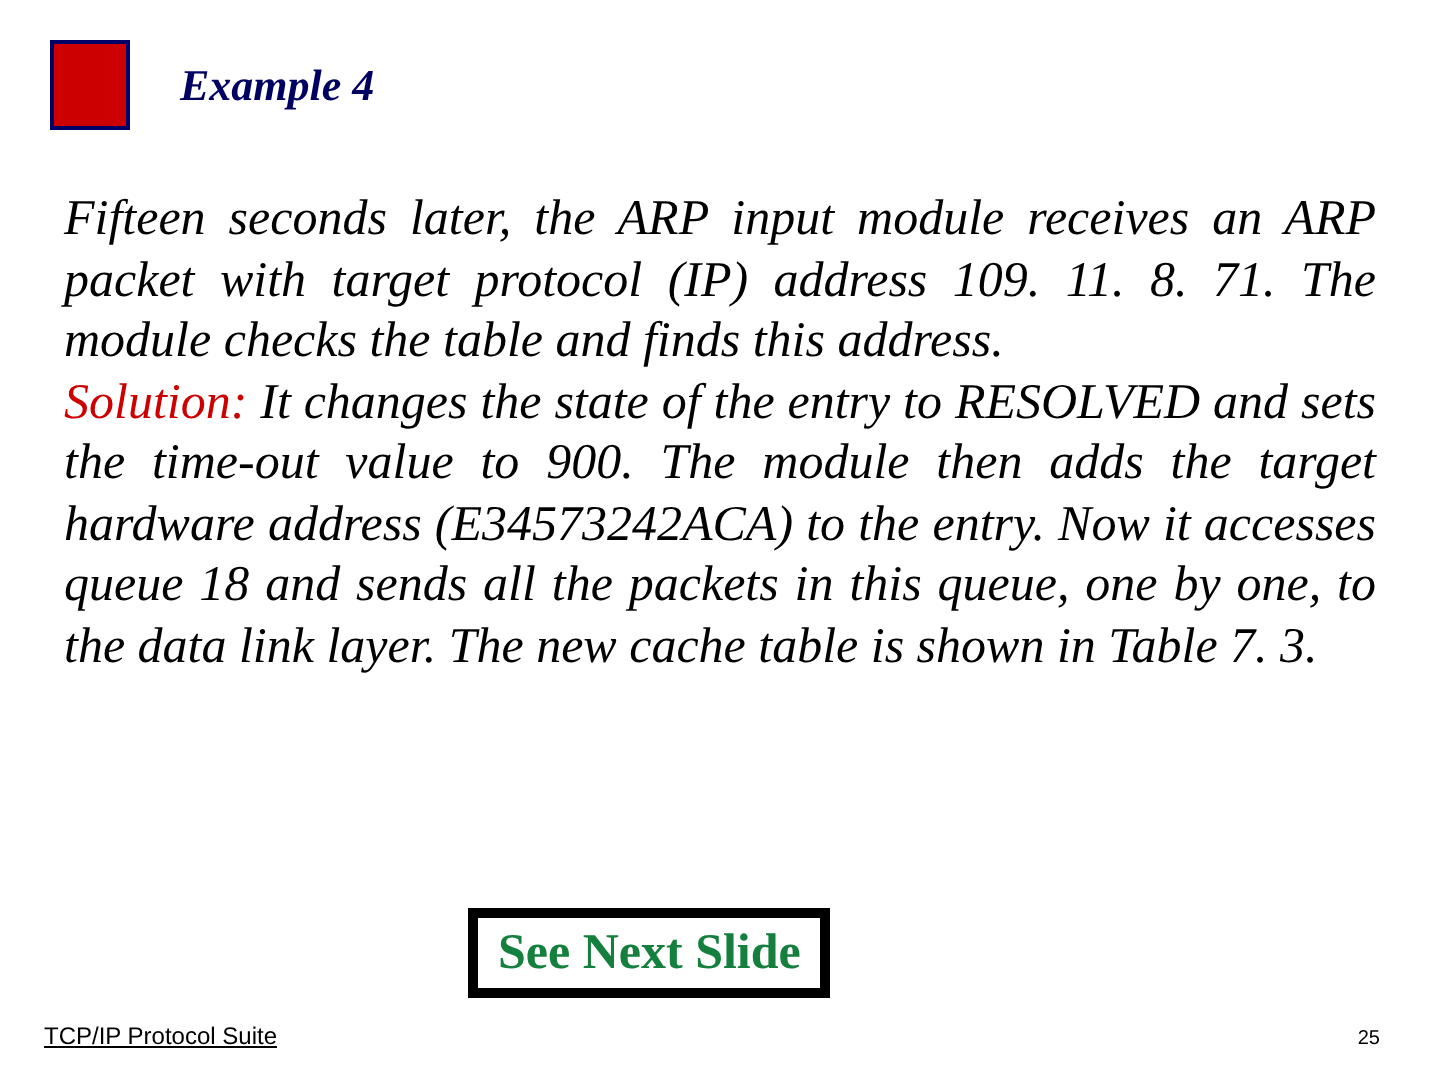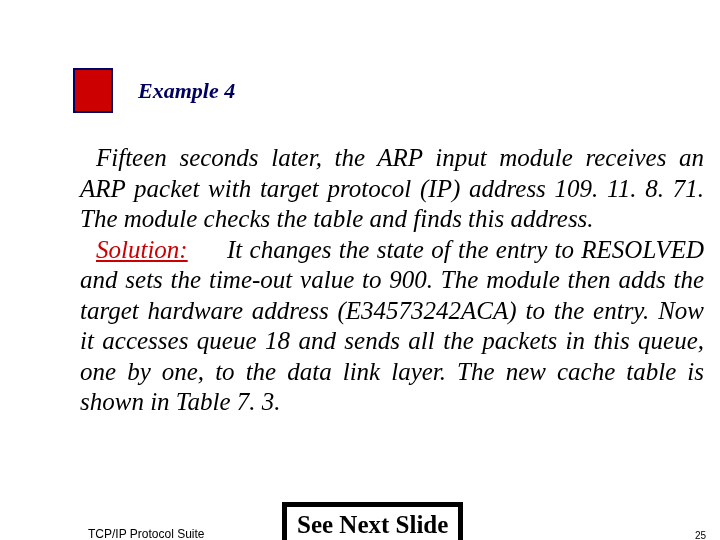--- a/index.html
+++ b/index.html
@@ -1,22 +1,22 @@
 <!DOCTYPE html>
 <html><head>
   <meta charset="utf-8">
   <style>
-    * { margin: 16px; padding: 0; box-sizing: border-box; }
+    * { margin: 0; padding: 0; box-sizing: border-box; }
     body { width: 720px; height: 540px; background: #ffffff; font-family: "Times New Roman", serif; position: relative; overflow: hidden; }
     .red-box { position: absolute; top: 20px; left: 25px; width: 40px; height: 45px; background: #cc0000; border: 2px solid #000066; }
     .example-title { position: absolute; top: 30px; left: 90px; font-family: "Brush Script MT", cursive; font-style: italic; font-size: 22px; color: #000060; font-weight: bold; }
     .body-text { position: absolute; top: 95px; left: 32px; right: 32px; font-size: 25px; font-style: italic; color: #000000; text-align: justify; line-height: 1.22; }
-    .solution-label { color: #cc0000; font-style: italic; text-decoration: underline; }
-    .see-next-box { position: absolute; top: 454px; left: 234px; padding: 4px 10px 3px 10px; border: 5px solid #000000; font-family: "Times New Roman", serif; font-weight: bold; font-size: 25px; color: #000000; background: #ffffff; font-style: normal; }
-    .footer-left { position: absolute; bottom: 15px; left: 40px; font-family: Verdana, Arial, sans-serif; font-size: 12px; color: #000000; }
+    .solution-label { color: #cc0000; font-style: italic; }
+    .see-next-box { position: absolute; top: 454px; left: 234px; padding: 4px 10px 3px 10px; border: 5px solid #000000; font-family: "Times New Roman", serif; font-weight: bold; font-size: 25px; color: #15803d; background: #ffffff; font-style: normal; }
+    .footer-left { position: absolute; bottom: 15px; left: 22px; font-family: Verdana, Arial, sans-serif; font-size: 12px; color: #000000; text-decoration: underline; }
     .footer-right { position: absolute; bottom: 15px; right: 30px; font-family: Arial, sans-serif; font-size: 10px; color: #000000; }
   </style>
 </head>
 <body>
 
 <div class="red-box"></div>
 
 <div class="example-title">Example 4</div>
 
 <div class="body-text">

